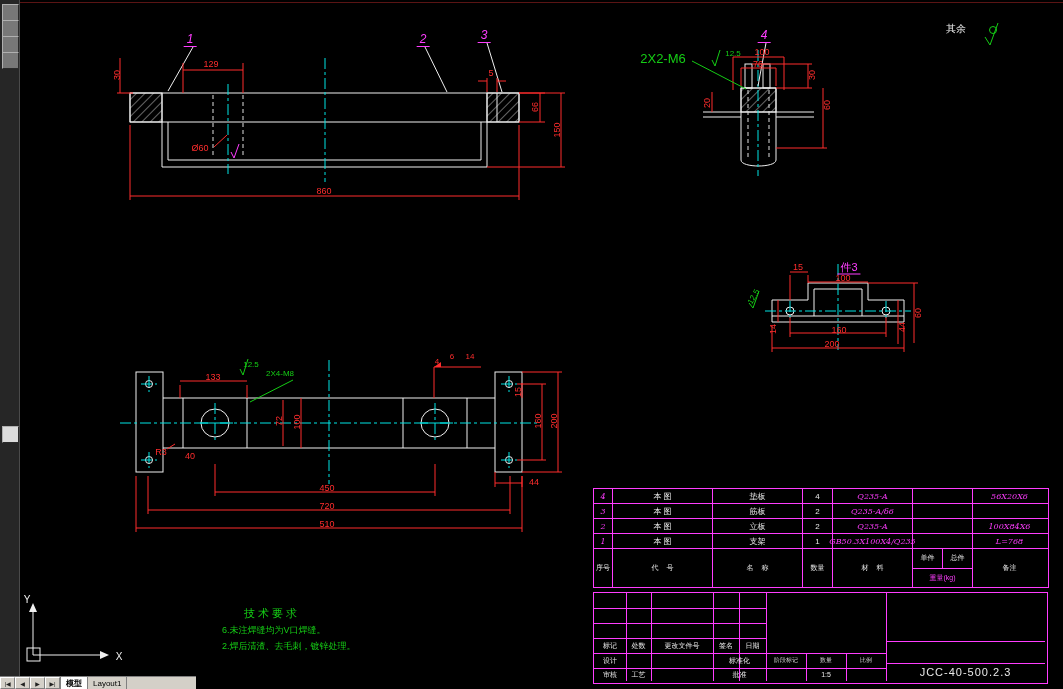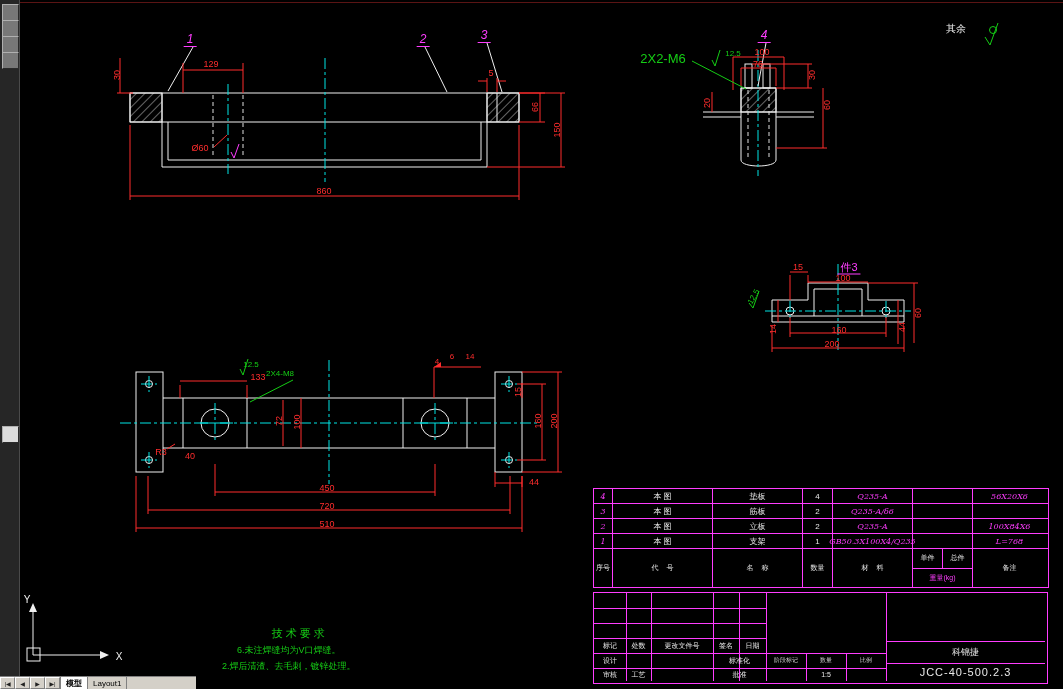--- a/index.html
+++ b/index.html
@@ -8,21 +8,21 @@
   #canvas-svg{position:absolute;left:0;top:0;z-index:1;}
   #labels{position:absolute;left:0;top:0;width:1063px;height:689px;z-index:2;pointer-events:none;}
   .lbl{position:absolute;transform:translate(-50%,-50%);white-space:nowrap;font-size:9px;line-height:1;}
   .lbl.r90{transform:translate(-50%,-50%) rotate(-90deg);}
   .lbl.r60{transform:translate(-50%,-50%) rotate(-60deg);}
   .lbl.it{font-style:italic;}
   .lbl.ul{border-bottom:1px solid currentColor;padding:0 3px 1px;}
   .topline{position:absolute;left:0;top:2px;width:1063px;height:1px;background:#5a1414;z-index:1;}
 
   
-  .techreq{position:absolute;left:222px;top:626px;color:#15cd15;z-index:2;text-align:center;}
+  .techreq{position:absolute;left:222px;top:606px;color:#15cd15;z-index:2;}
   .tr-title{font-size:11px;letter-spacing:3px;margin-left:22px;}
   .tr-line{font-size:9px;margin-top:3px;}
 
   
   .parts{position:absolute;left:593px;top:488px;width:454px;border:1px solid #ff3dff;
          font-size:8px;z-index:3;background:transparent;}
   .p-row{display:grid;grid-template-columns:19px 100px 90px 30px 80px 60px 73px;height:14px;
          border-bottom:1px solid #ff3dff;}
   .pc{border-right:1px solid #ff3dff;display:flex;align-items:center;justify-content:center;
       white-space:nowrap;overflow:visible;}
@@ -166,21 +166,21 @@
     <span class="lbl" style="left: 798px; top: 267px; color: rgb(255, 45, 45);">15</span>
     <span class="lbl" style="left: 843px; top: 278px; color: rgb(255, 45, 45);">100</span>
     <span class="lbl r60" style="left: 754px; top: 297px; color: rgb(21, 205, 21); font-size: 8px;">12.5</span>
     <span class="lbl r90" style="left: 773px; top: 329px; color: rgb(255, 45, 45);">14</span>
     <span class="lbl" style="left: 839px; top: 330px; color: rgb(255, 45, 45);">160</span>
     <span class="lbl" style="left: 832px; top: 344px; color: rgb(255, 45, 45);">200</span>
     <span class="lbl r90" style="left: 902px; top: 327px; color: rgb(255, 45, 45);">44</span>
     <span class="lbl r90" style="left: 918px; top: 313px; color: rgb(255, 45, 45);">60</span>
     <span class="lbl" style="left: 251px; top: 365px; color: rgb(21, 205, 21); font-size: 8px;">12.5</span>
     <span class="lbl" style="left: 280px; top: 374px; color: rgb(21, 205, 21); font-size: 8px;">2X4-M8</span>
-    <span class="lbl" style="left: 213px; top: 377px; color: rgb(255, 45, 45); margin-left: 45px;">133</span>
+    <span class="lbl" style="left: 213px; top: 377px; color: rgb(255, 45, 45);">133</span>
     <span class="lbl" style="left: 437px; top: 362px; color: rgb(255, 45, 45); font-size: 8px;">4</span>
     <span class="lbl" style="left: 452px; top: 357px; color: rgb(255, 45, 45); font-size: 8px;">6</span>
     <span class="lbl" style="left: 470px; top: 357px; color: rgb(255, 45, 45); font-size: 8px;">14</span>
     <span class="lbl r90" style="left: 279px; top: 421px; color: rgb(255, 45, 45);">72</span>
     <span class="lbl r90" style="left: 297px; top: 422px; color: rgb(255, 45, 45);">100</span>
     <span class="lbl r90" style="left: 518px; top: 392px; color: rgb(255, 45, 45);">15</span>
     <span class="lbl r90" style="left: 538px; top: 421px; color: rgb(255, 45, 45);">160</span>
     <span class="lbl r90" style="left: 554px; top: 421px; color: rgb(255, 45, 45);">200</span>
     <span class="lbl" style="left: 161px; top: 452px; color: rgb(255, 45, 45);">R3</span>
     <span class="lbl" style="left: 190px; top: 456px; color: rgb(255, 45, 45);">40</span>
@@ -281,21 +281,20 @@
   <div class="tcell" style="left:145px;top:45px;width:27px;height:15px">日期</div>
   <div class="tcell" style="left:0;top:60px;width:32px;height:15px">设计</div>
   <div class="tcell" style="left:119px;top:60px;width:53px;height:15px">标准化</div>
   <div class="tcell" style="left:0;top:75px;width:32px;height:13px">审核</div>
   <div class="tcell" style="left:32px;top:75px;width:25px;height:13px">工艺</div>
   <div class="tcell" style="left:119px;top:75px;width:53px;height:13px">批准</div>
   <div class="tcell tiny" style="left:172px;top:60px;width:40px;height:15px">阶段标记</div>
   <div class="tcell tiny" style="left:212px;top:60px;width:40px;height:15px">数量</div>
   <div class="tcell tiny" style="left:252px;top:60px;width:40px;height:15px">比例</div>
   <div class="tcell" style="left:212px;top:75px;width:40px;height:13px">1:5</div>
-  <div class="tcell comp" style="left:292px;top:48px;width:159px;height:22px">科锦捷</div>
   <div class="tcell dno" style="left:292px;top:70px;width:159px;height:18px">JCC-40-500.2.3</div>
 </div>
 
 <div class="ltb">
   <div class="ltb-btn" style="top:4px"></div>
   <div class="ltb-btn" style="top:20px"></div>
   <div class="ltb-btn" style="top:36px"></div>
   <div class="ltb-btn" style="top:52px"></div>
   <div class="ltb-btn light" style="top:426px"></div>
 </div>

